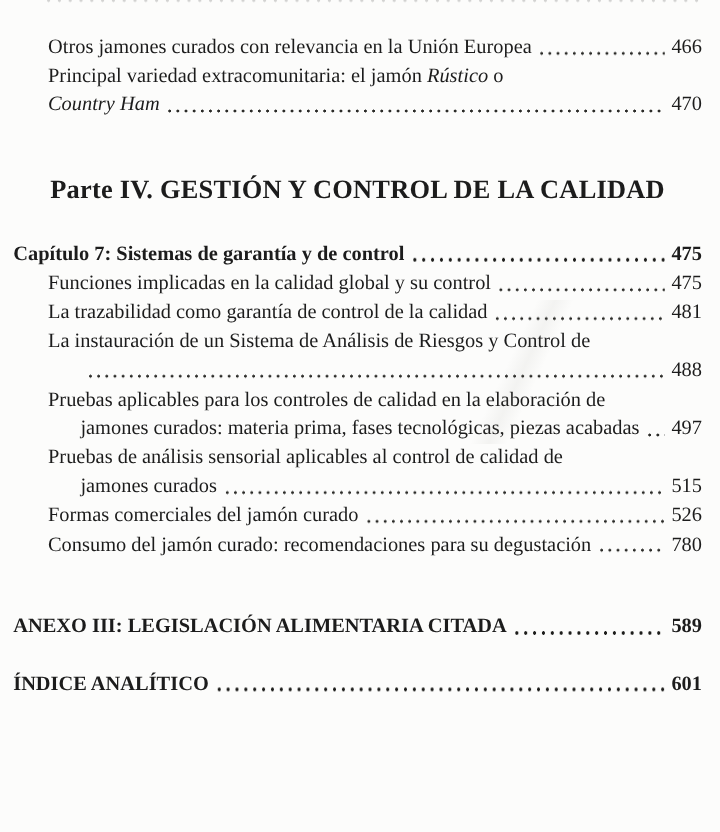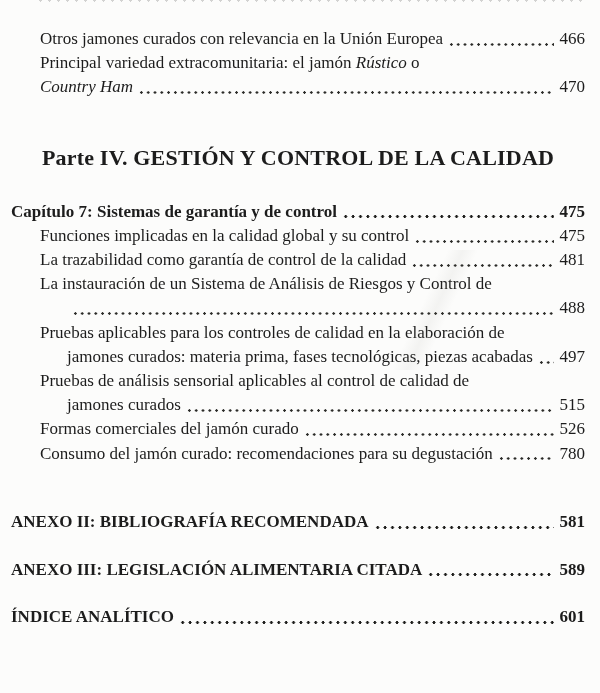--- a/index.html
+++ b/index.html
@@ -124,25 +124,20 @@
         <span class="text"><span>Formas comerciales del jamón curado</span></span>
         <span class="leader"></span>
         <span class="page-num">526</span>
       </div>
       <div class="row entry ind1">
         <span class="text"><span>Consumo del jamón curado: recomendaciones para su degustación</span></span>
         <span class="leader"></span>
         <span class="page-num">780</span>
       </div>
       <div class="row annex">
-        <span class="text"><span>ANEXO II: BIBLIOGRAFÍA RECOMENDADA</span></span>
-        <span class="leader"></span>
-        <span class="page-num">581</span>
-      </div>
-      <div class="row annex">
         <span class="text"><span>ANEXO III: LEGISLACIÓN ALIMENTARIA CITADA</span></span>
         <span class="leader"></span>
         <span class="page-num">589</span>
       </div>
       <div class="row annex">
         <span class="text"><span>ÍNDICE ANALÍTICO</span></span>
         <span class="leader"></span>
         <span class="page-num">601</span>
       </div>
     </div>

